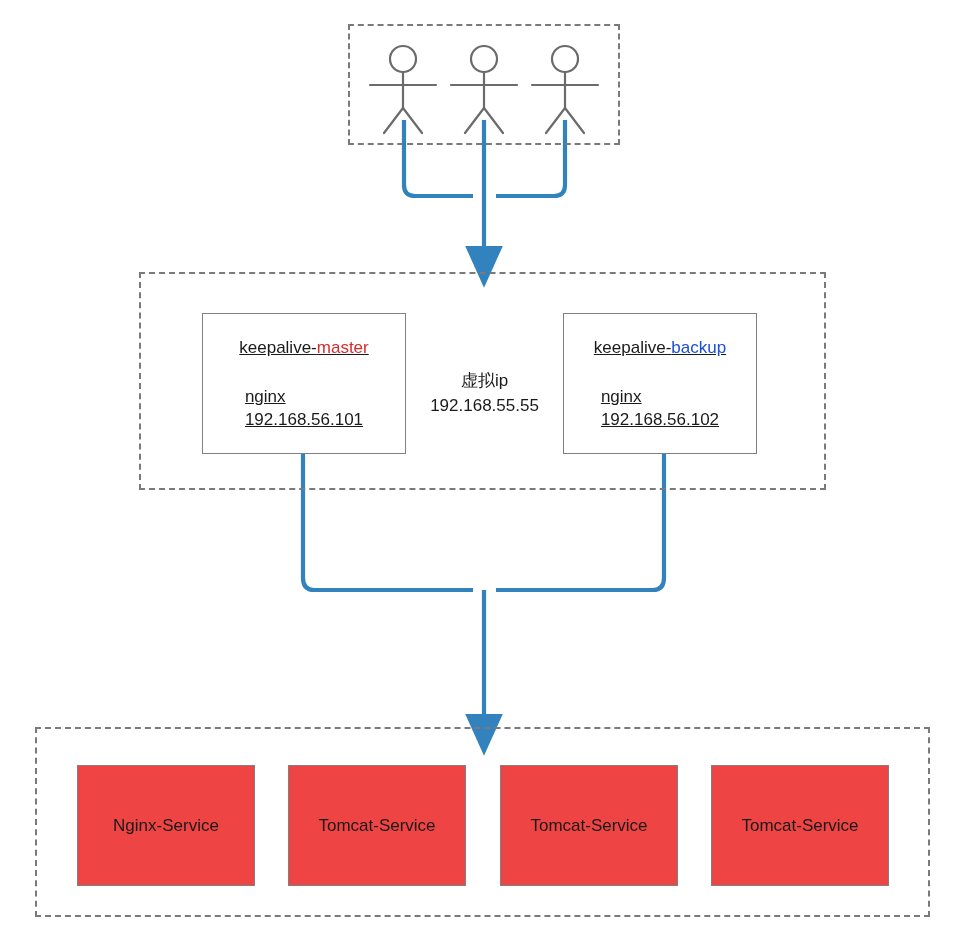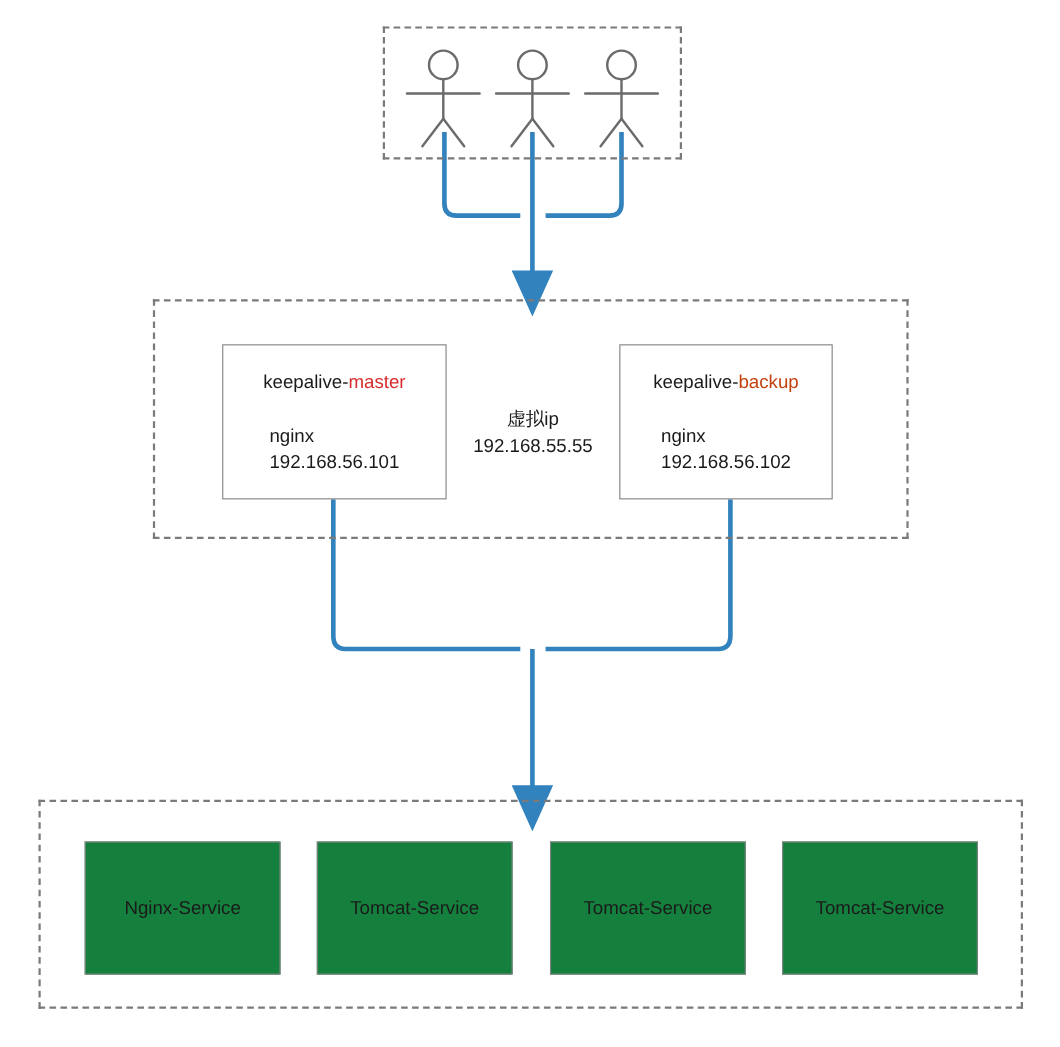--- a/index.html
+++ b/index.html
@@ -39,32 +39,33 @@
   .node-box {
     position: absolute;
     border: 1.6px solid #808080;
     box-sizing: border-box;
     background: #ffffff;
     display: flex;
     flex-direction: column;
     align-items: center;
     justify-content: center;
     color: #1a1a1a;
+    text-decoration: underline;
   }
   #node-master { left: 202px; top: 313px; width: 204px; height: 141px; }
   #node-backup { left: 563px; top: 313px; width: 194px; height: 141px; }
 
   .node-title {
     font-size: 17px;
     line-height: 22px;
     white-space: nowrap;
     margin-bottom: 26px;
   }
   .node-title .accent-master { color: #d82b2b; }
-  .node-title .accent-backup { color: #c2410c; }
+  .node-title .accent-backup { color: #1d4ed8; }
   .node-sub {
     font-size: 17px;
     line-height: 23px;
     text-align: left;
     white-space: nowrap;
   }
 
   
   #vip-caption {
     position: absolute;
@@ -80,21 +81,21 @@
   }
 
   
   .service-box {
     position: absolute;
     top: 765px;
     width: 178px;
     height: 121px;
     border: 1.6px solid #808080;
     box-sizing: border-box;
-    background: #15803d;
+    background: #ef4444;
     display: flex;
     align-items: center;
     justify-content: center;
     font-size: 17px;
     color: #1a1a1a;
     white-space: nowrap;
   }
   #service-0 { left: 77px; }
   #service-1 { left: 288px; }
   #service-2 { left: 500px; }

